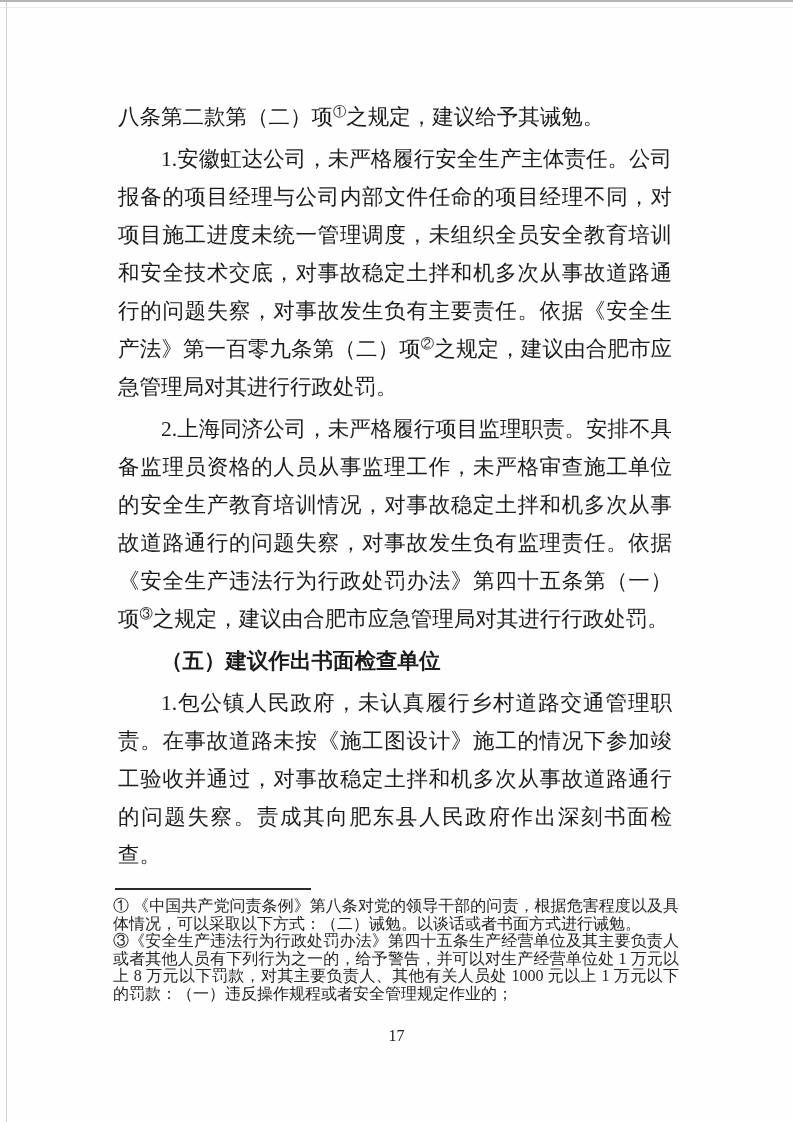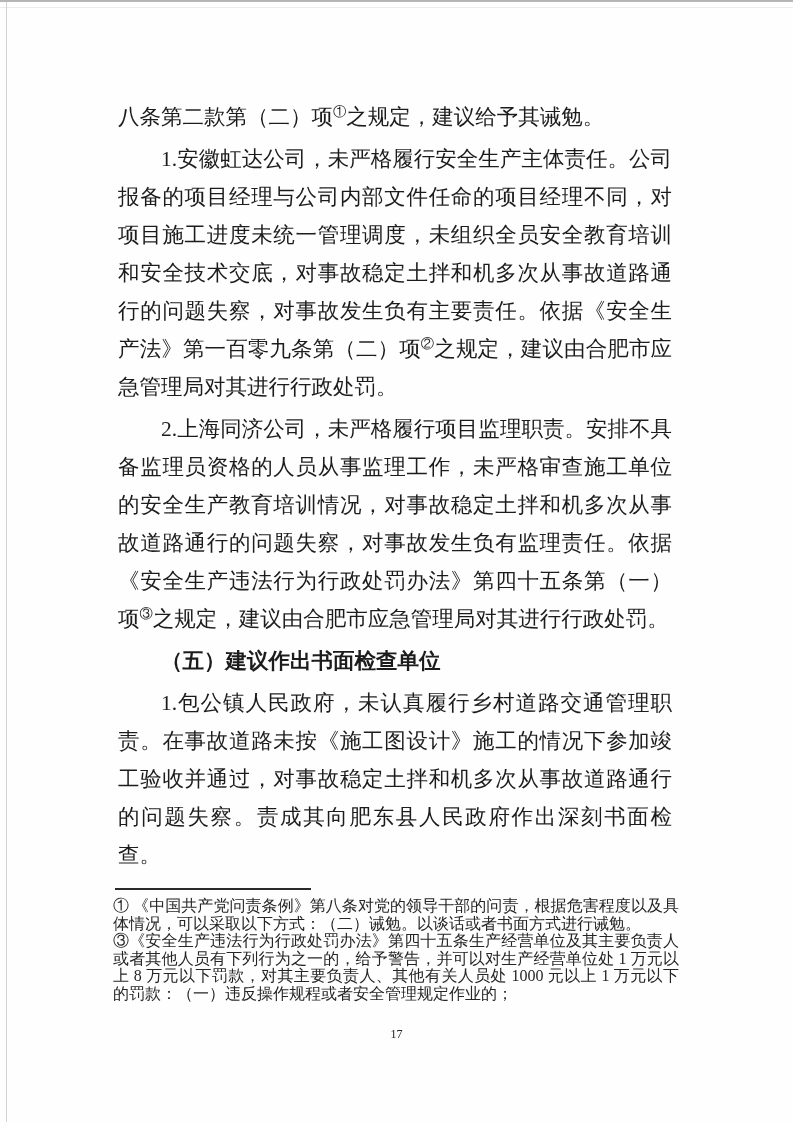--- a/index.html
+++ b/index.html
@@ -33,21 +33,21 @@
   .footnotes{
     position:absolute;left:113px;top:897px;width:566px;
     font-size:16px;line-height:17.6px;
     text-align:justify;text-justify:inter-ideograph;
     color:#252525;
   }
   .footnotes p{margin:0;padding:0;}
 
   .page-number{
     position:absolute;left:0;top:1027px;width:793px;
-    text-align:center;font-size:12px;color:#222;
+    text-align:center;font-size:16px;color:#222;
   }
 </style>
 </head>
 <body>
 
 <div class="sheet">
 
   <div class="scan-top"></div>
   <div class="scan-top-faint"></div>
   <div class="scan-left"></div>

